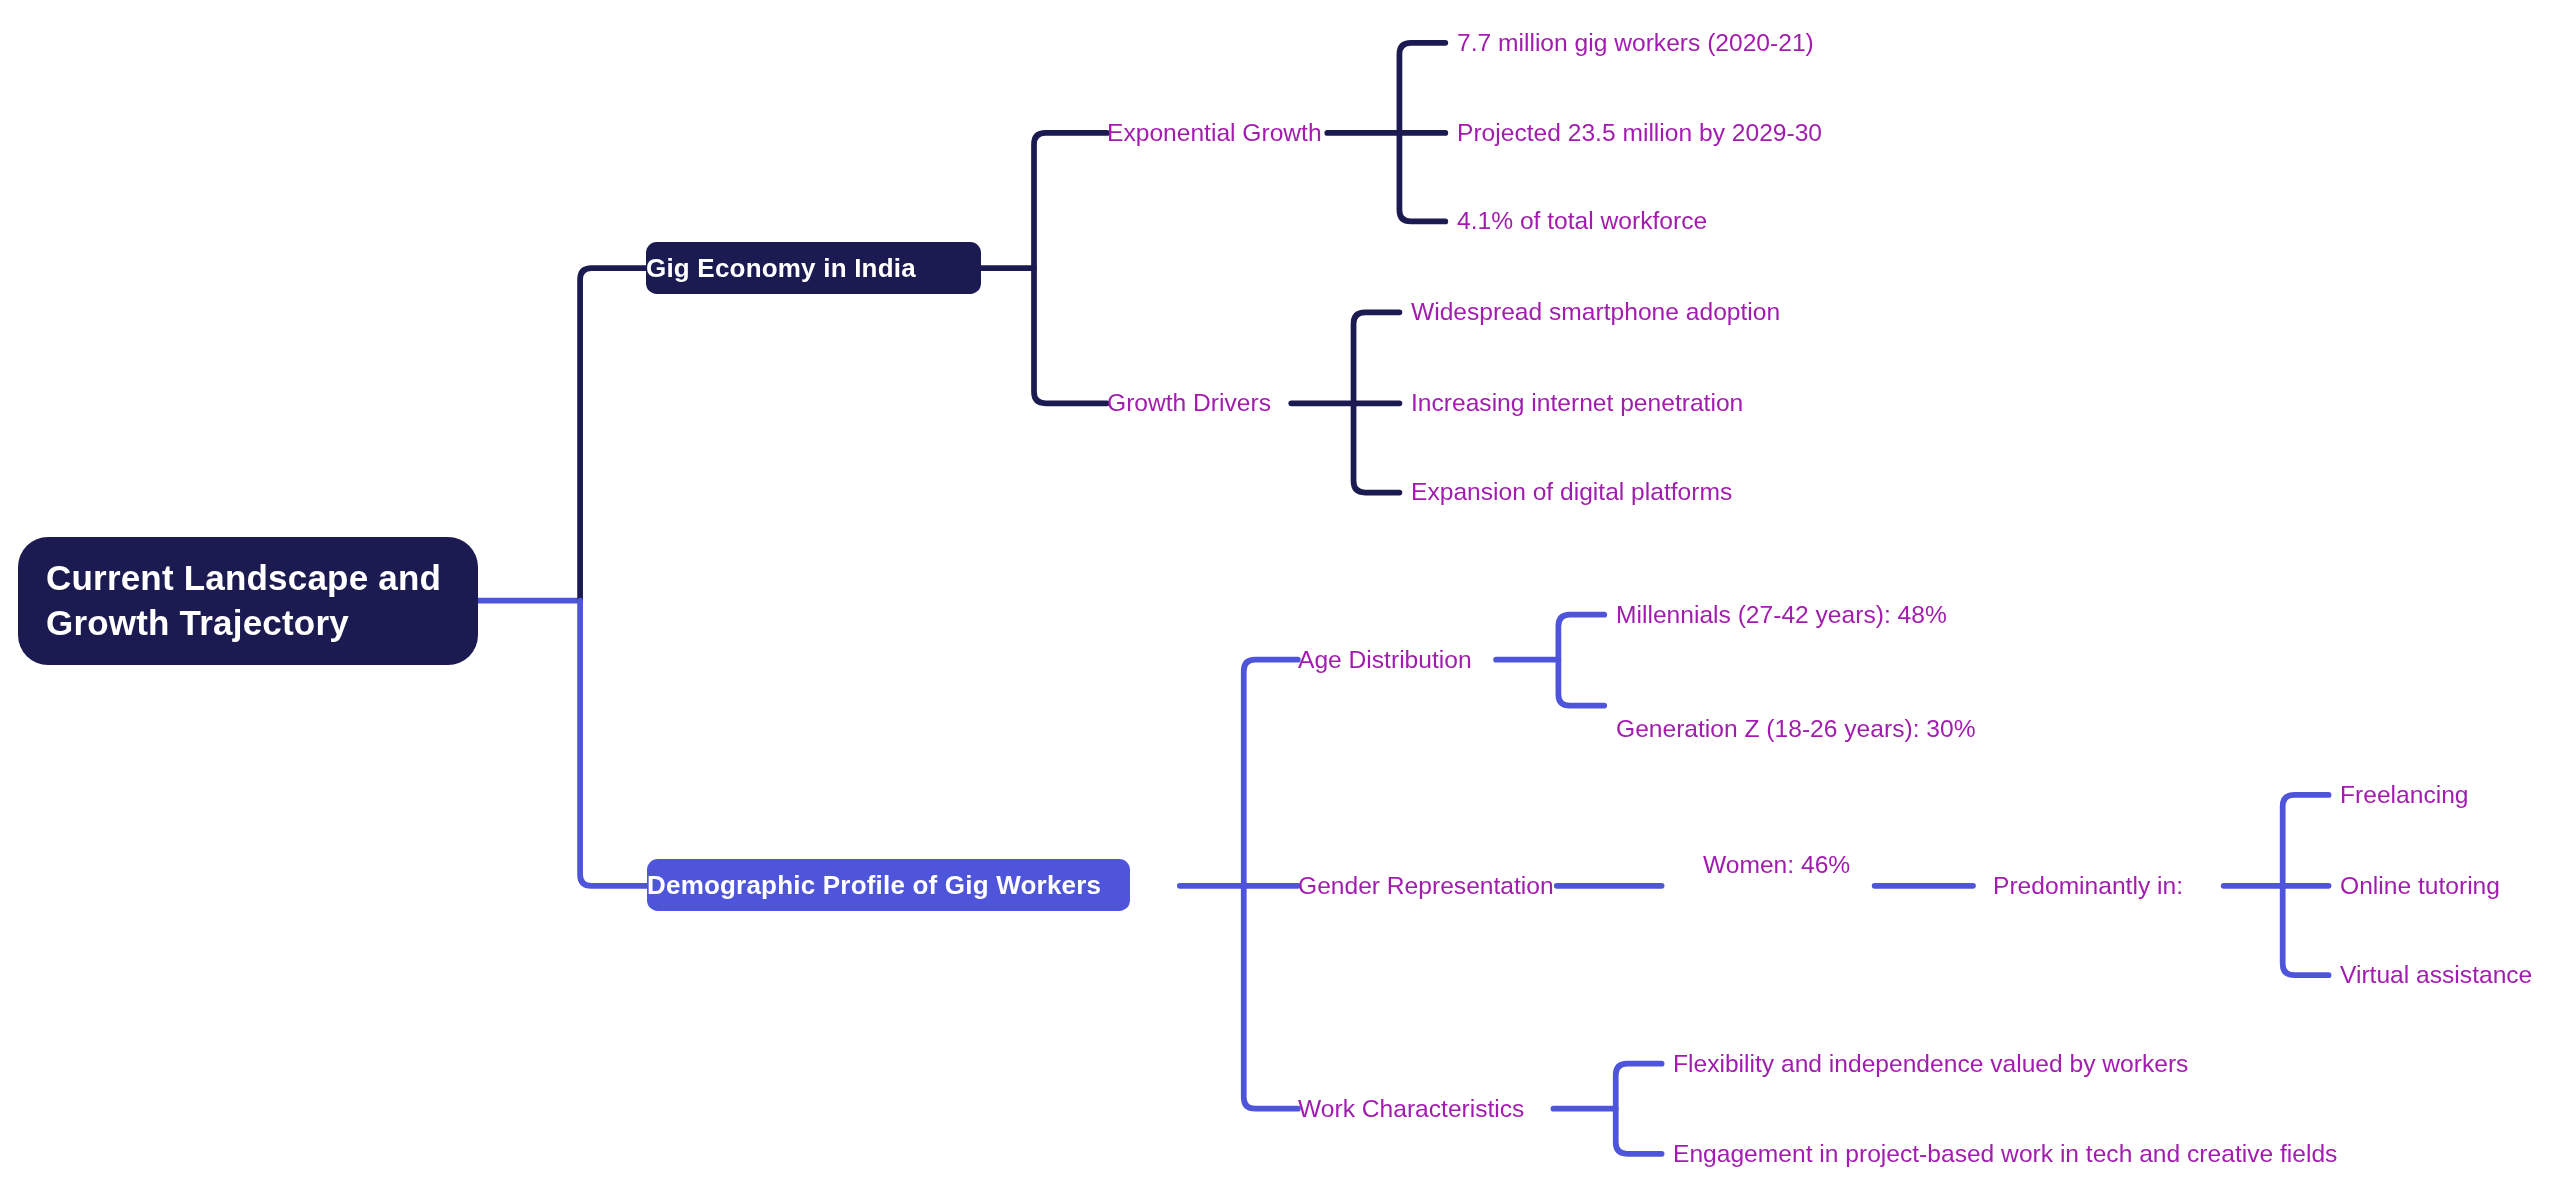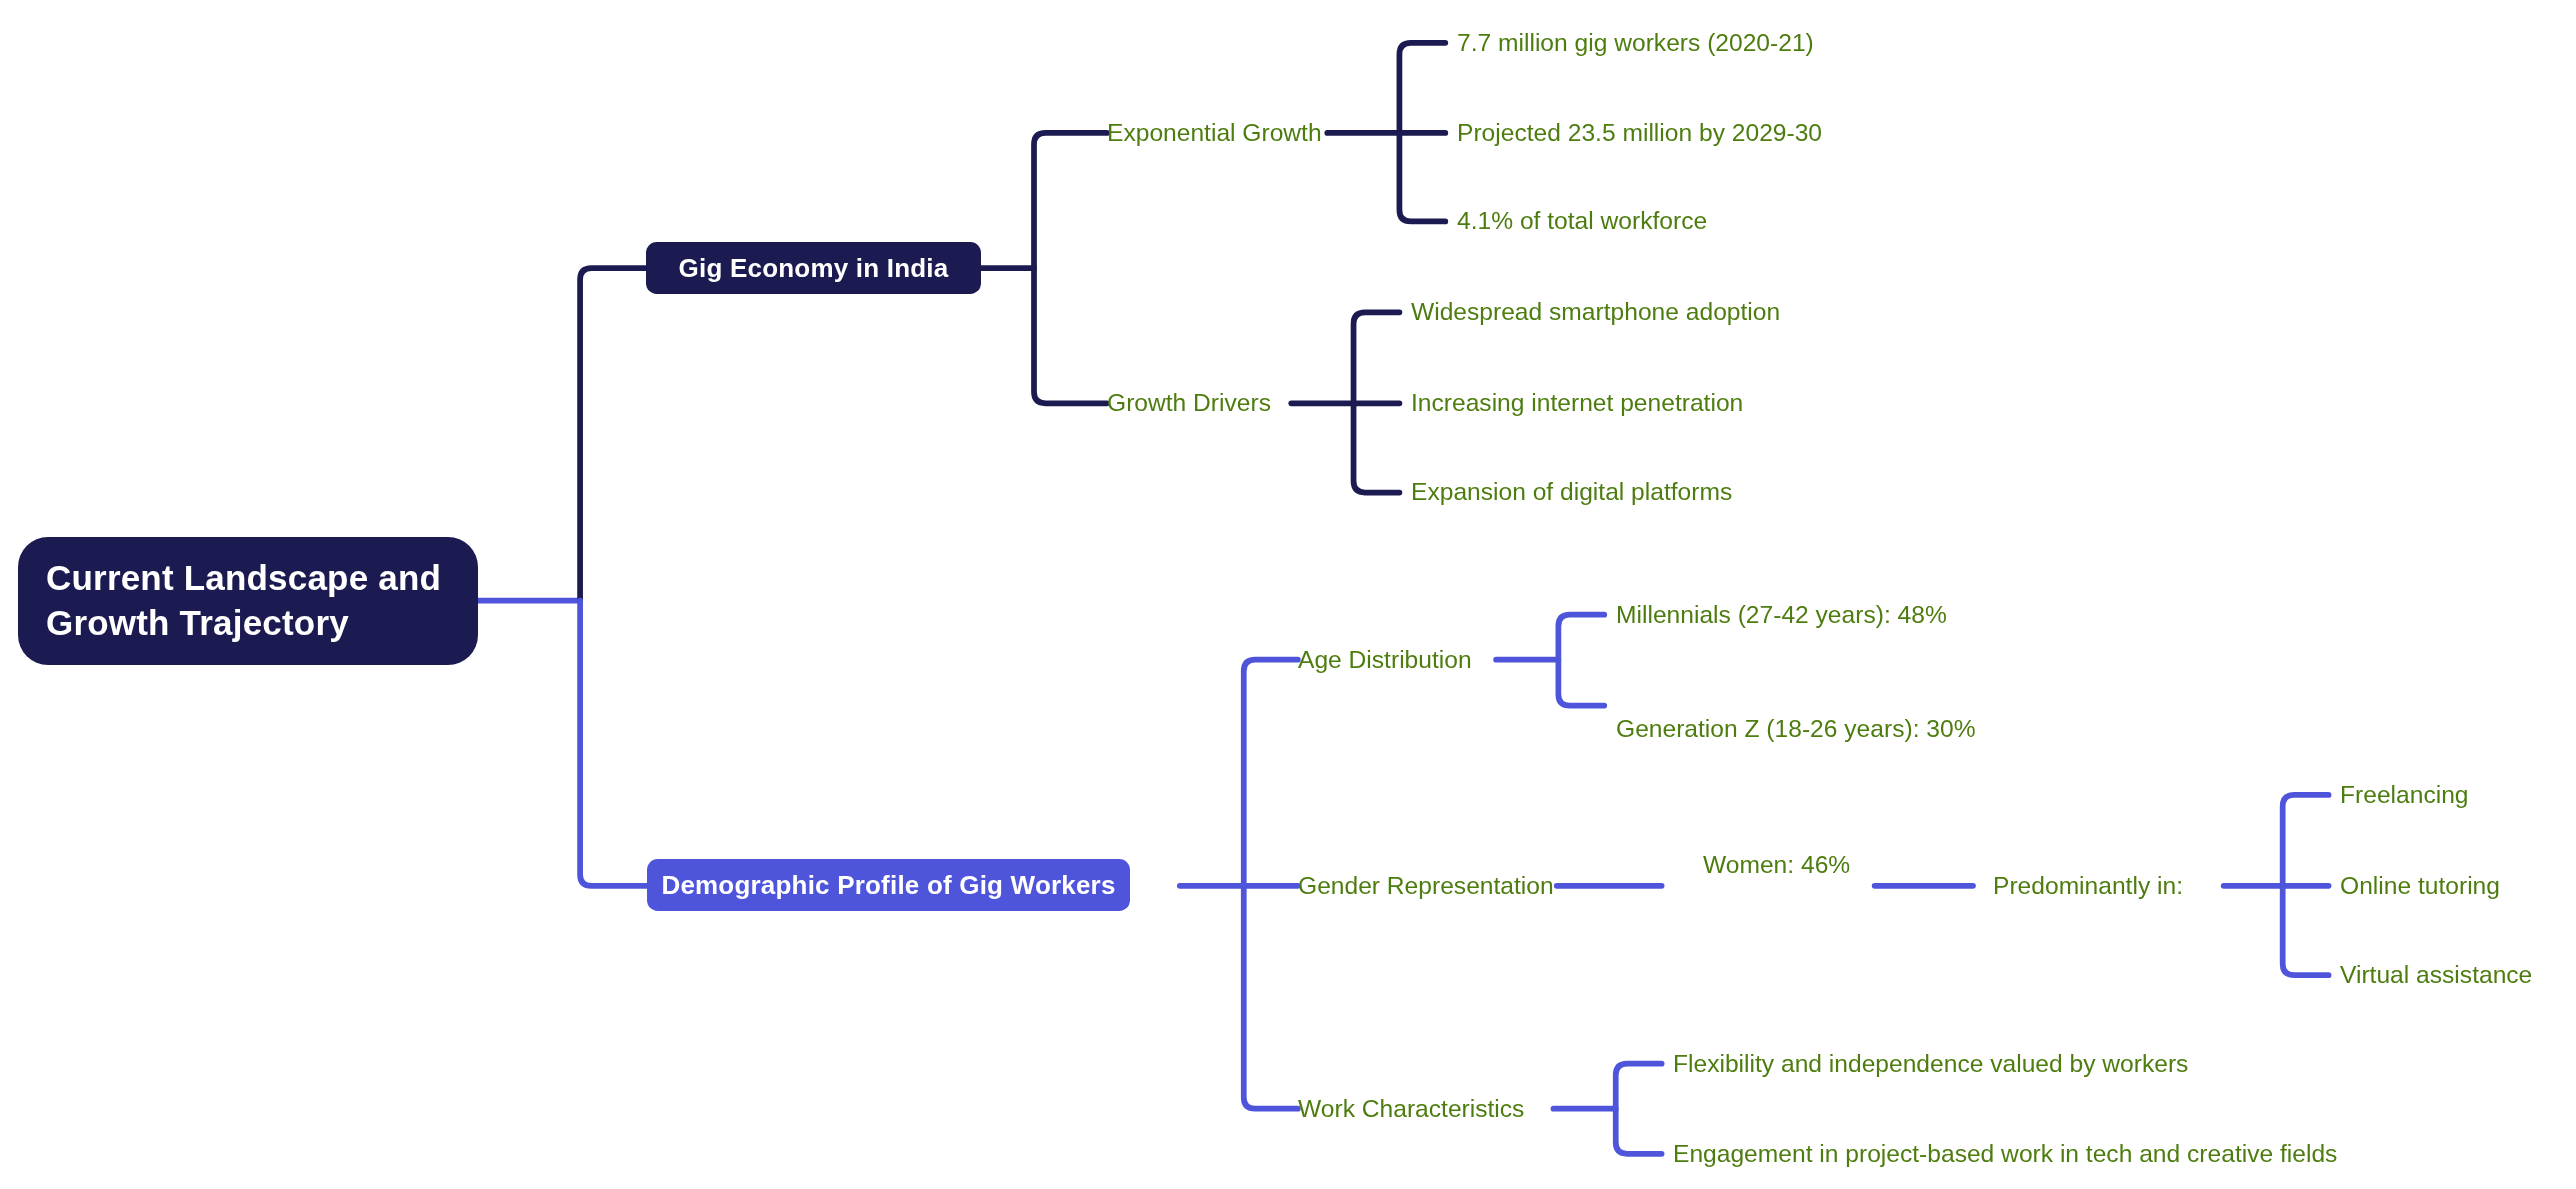--- a/index.html
+++ b/index.html
@@ -24,21 +24,21 @@
     width: 2576px;
     height: 1190px;
     pointer-events: none;
   }
 
   
   .node-box {
     position: absolute;
     display: flex;
     align-items: center;
-    justify-content: center;
+    justify-content: flex-start;
     box-sizing: border-box;
     color: #ffffff;
     font-weight: bold;
     letter-spacing: 0.2px;
     white-space: nowrap;
   }
   .node-root {
     left: 18px;
     top: 537px;
     width: 460px;
@@ -67,21 +67,21 @@
     width: 483px;
     height: 52px;
     background: #4F55DB;
     border-radius: 10.7px;
     font-size: 26px;
   }
 
   
   .label {
     position: absolute;
-    color: #4d7c0f;
+    color: #a21caf;
     font-size: 24.6px;
     line-height: 1;
     white-space: nowrap;
     transform: translateY(-50%);
   }
   .label.lvl3 { font-size: 24.6px; }
   .label.lvl4 { font-size: 24.6px; }
 </style>
 </head>
 <body>

